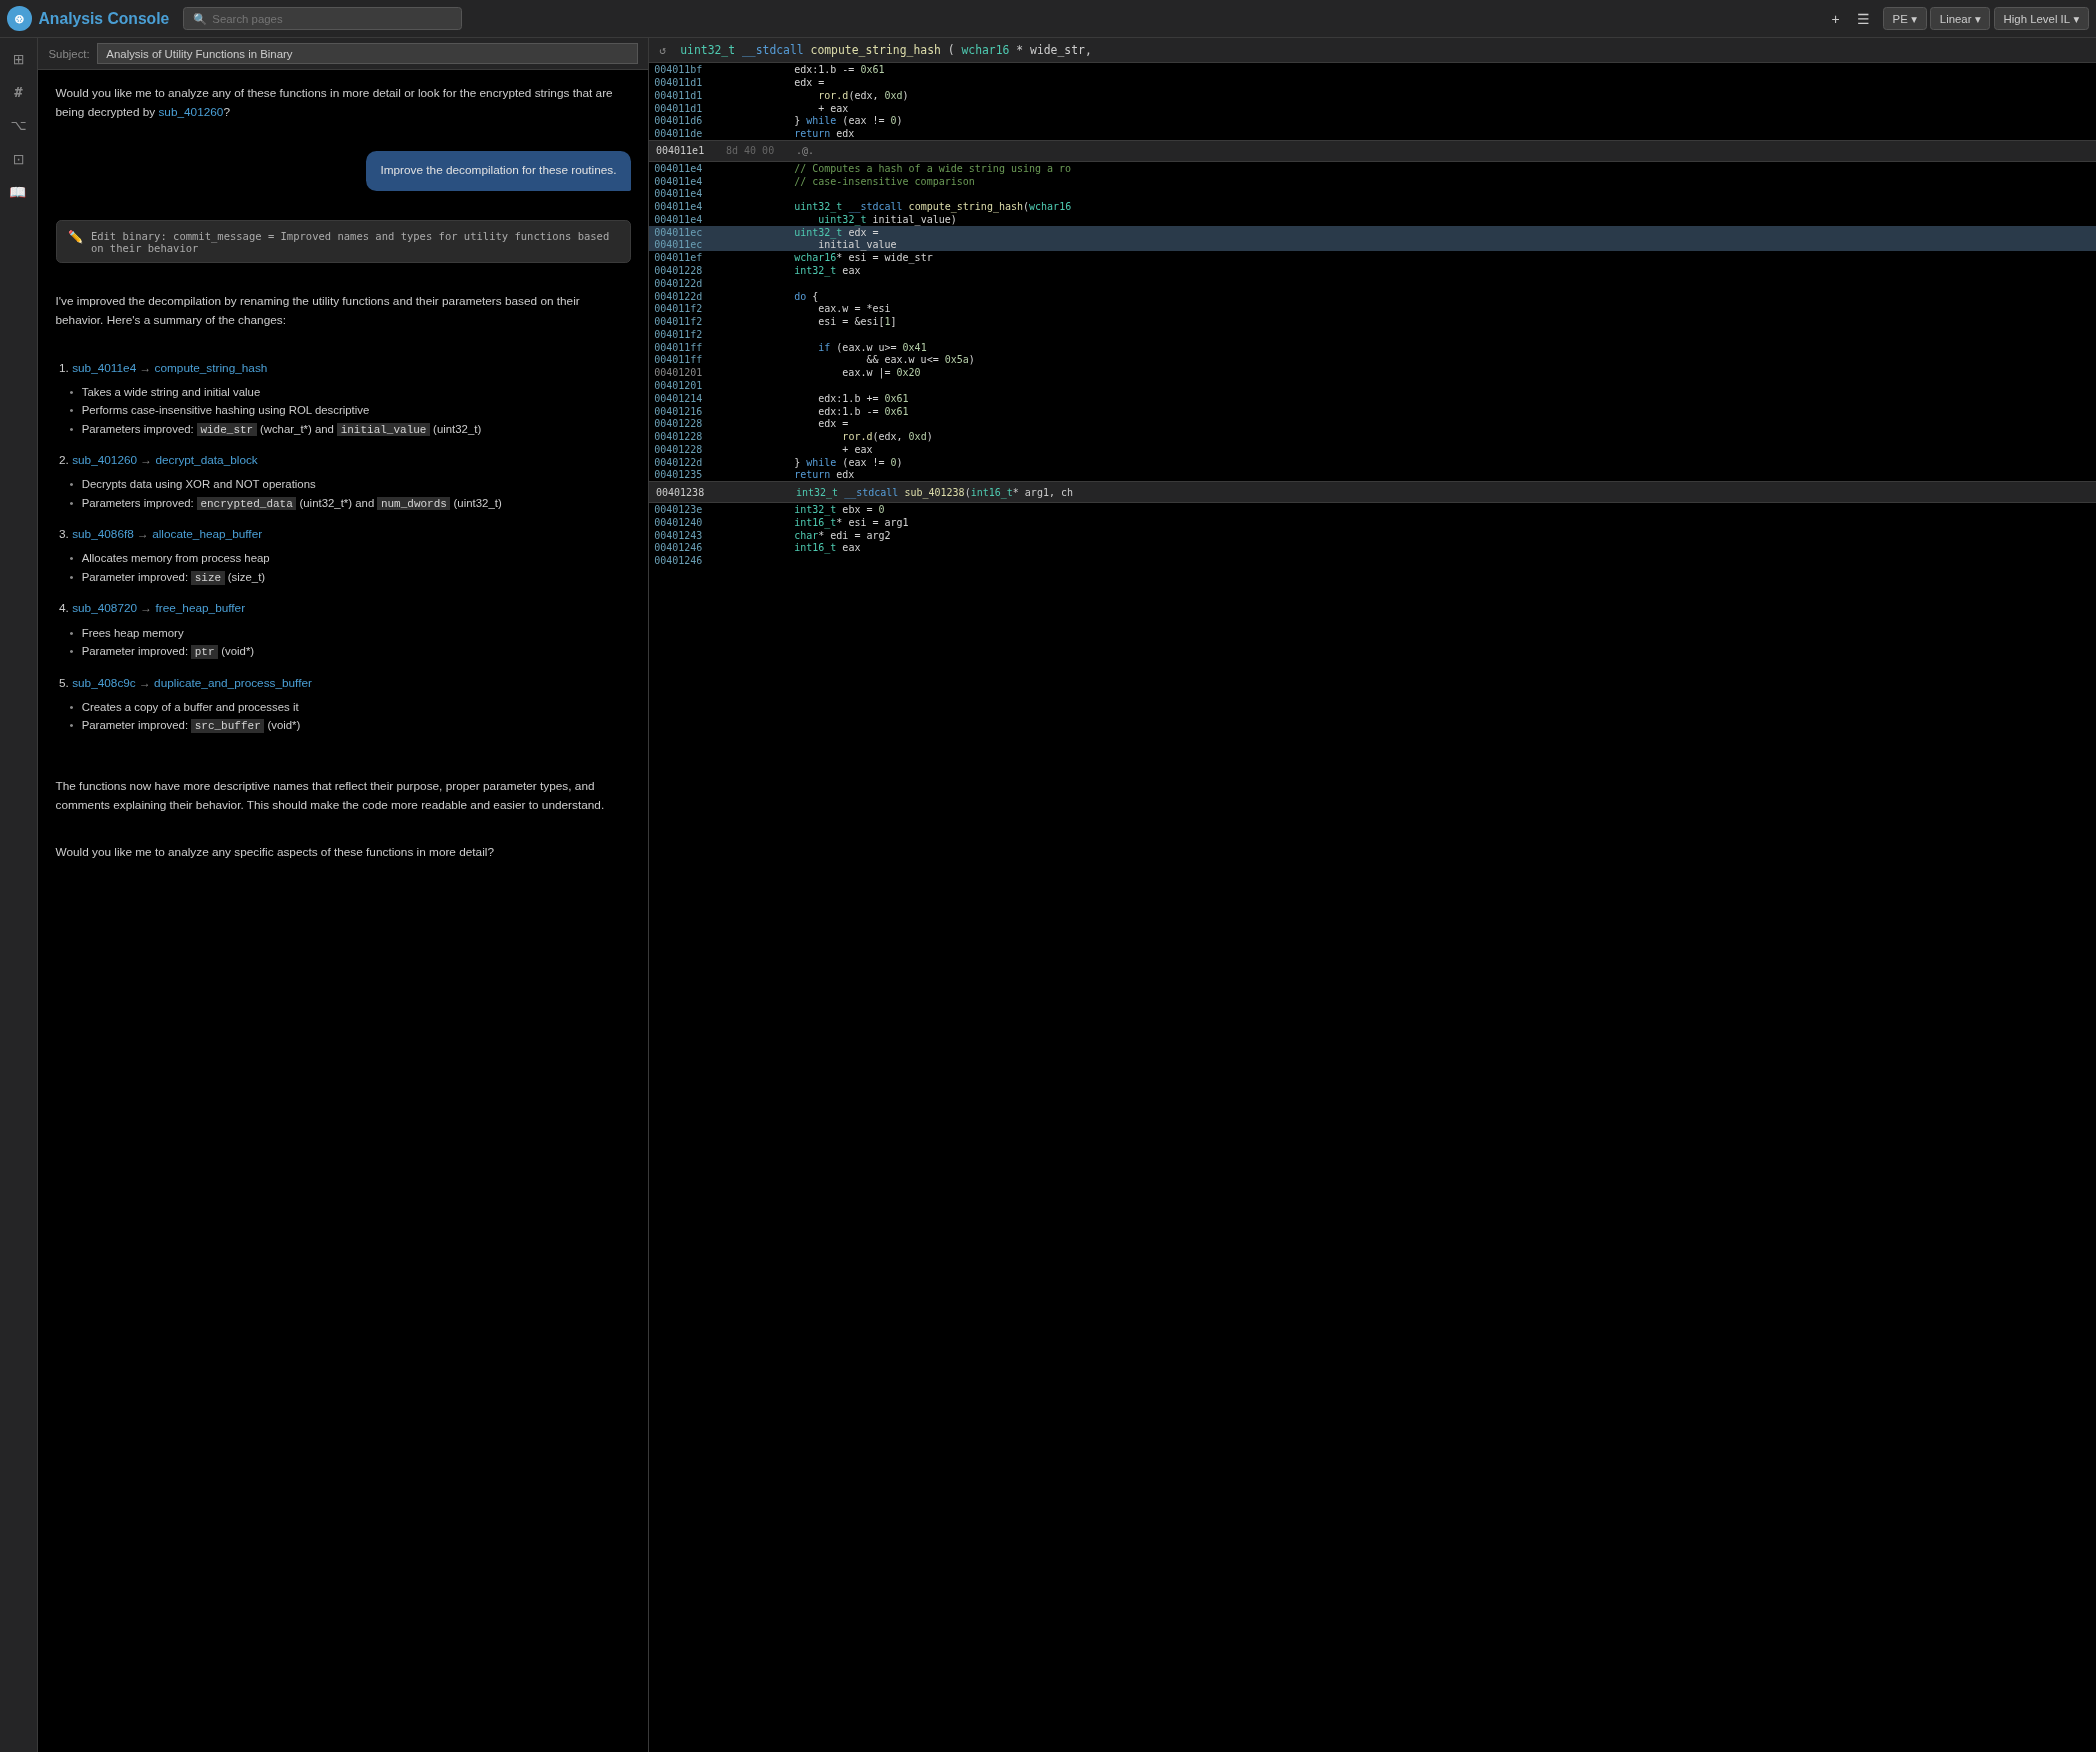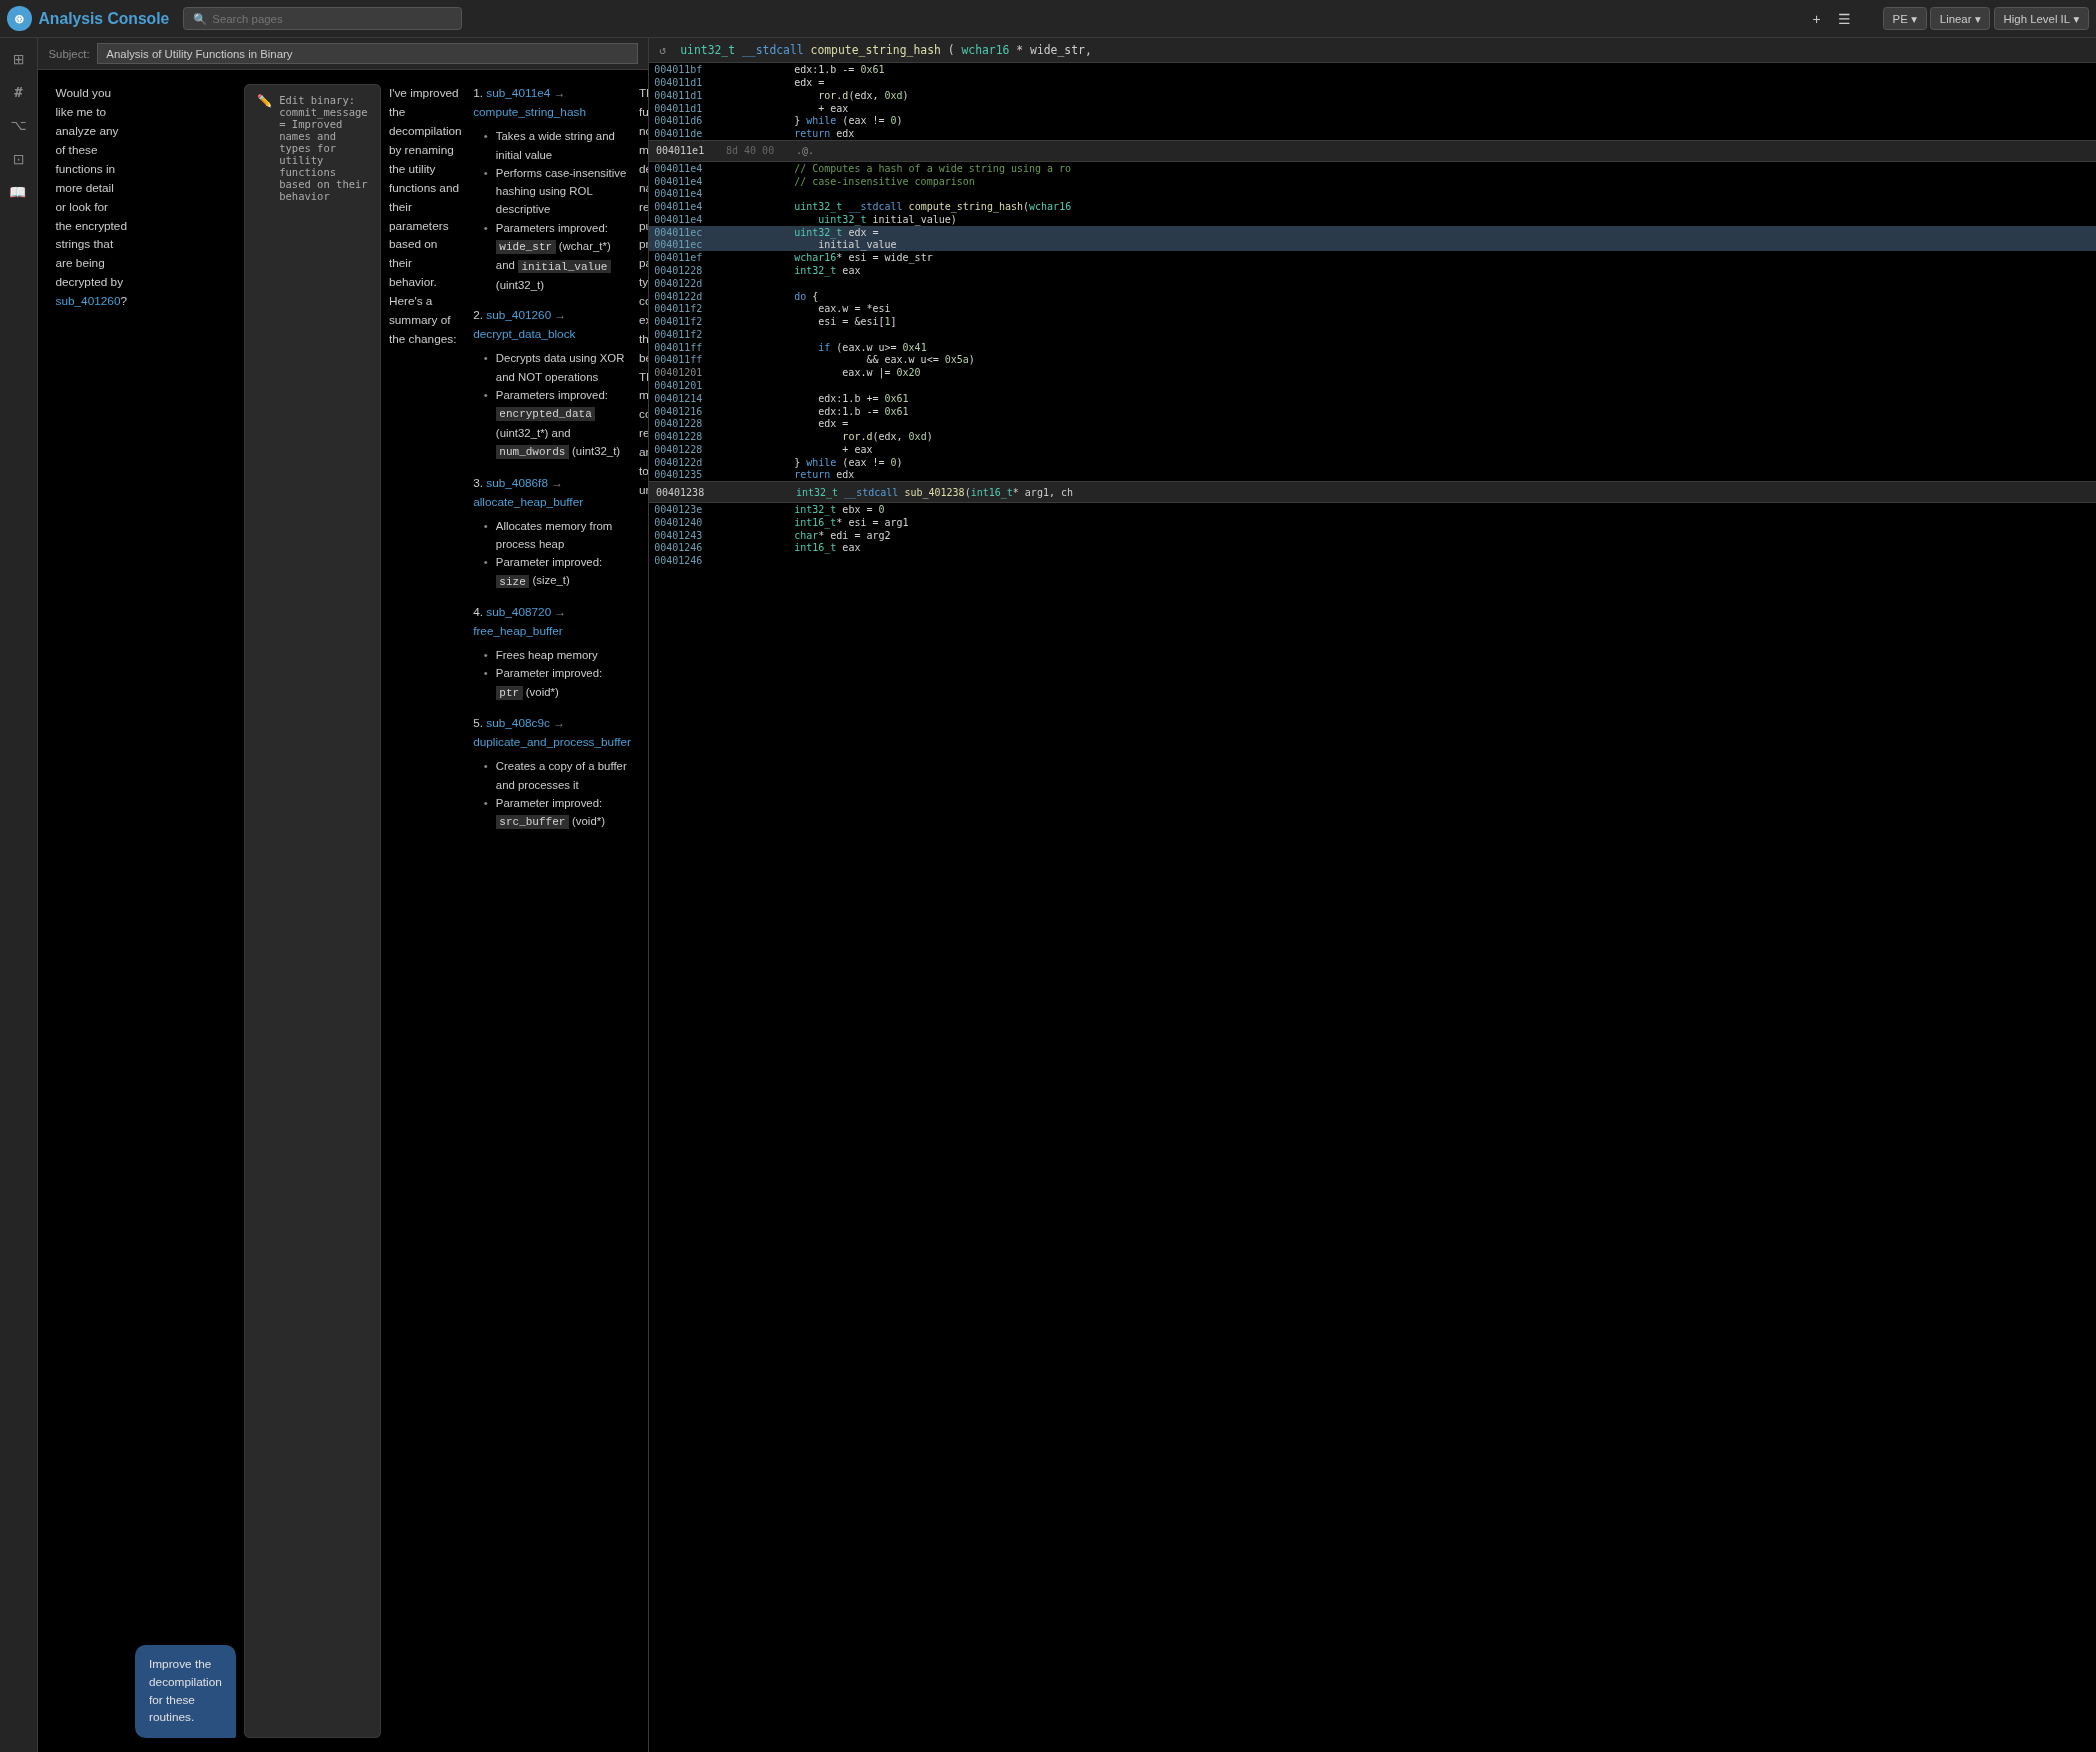--- a/index.html
+++ b/index.html
@@ -145,22 +145,22 @@
       padding: 3.5px 8.7px;
       font-size: 11.4px;
       outline: none;
     }
 
     .chat-area {
       flex: 1;
       overflow-y: auto;
       padding: 14px 17.5px;
       display: flex;
-      flex-direction: row;
-      gap: 8px;
+      flex-direction: column;
+      gap: 29px;
     }
 
     .chat-area::-webkit-scrollbar { width: 5.2px; }
     .chat-area::-webkit-scrollbar-track { background: #1e1e1e; }
     .chat-area::-webkit-scrollbar-thumb { background: #444; border-radius: 2.6px; }
 
     .chat-text {
       color: #ccc;
       line-height: 1.6;
       font-size: 11.8px;
@@ -304,21 +304,21 @@
   <span class="topbar-title">Analysis Console</span>
   <div class="topbar-search">
     <span style="color:#888;">🔍</span>
     <input type="text" placeholder="Search pages" style="">
   </div>
   <div class="topbar-actions">
     <button class="topbar-btn">+</button>
     <button class="topbar-btn">☰</button>
   </div>
 
-  <div style="display:flex; gap:3.5px; margin-left:20px;">
+  <div style="display:flex; gap:3.5px; margin-left:1px;">
     <button class="arch-btn">
       <span>PE</span>
       <span>▾</span>
     </button>
     <button class="arch-btn">
       <span>Linear</span>
       <span>▾</span>
     </button>
     <button class="arch-btn">
       <span>High Level IL</span>

